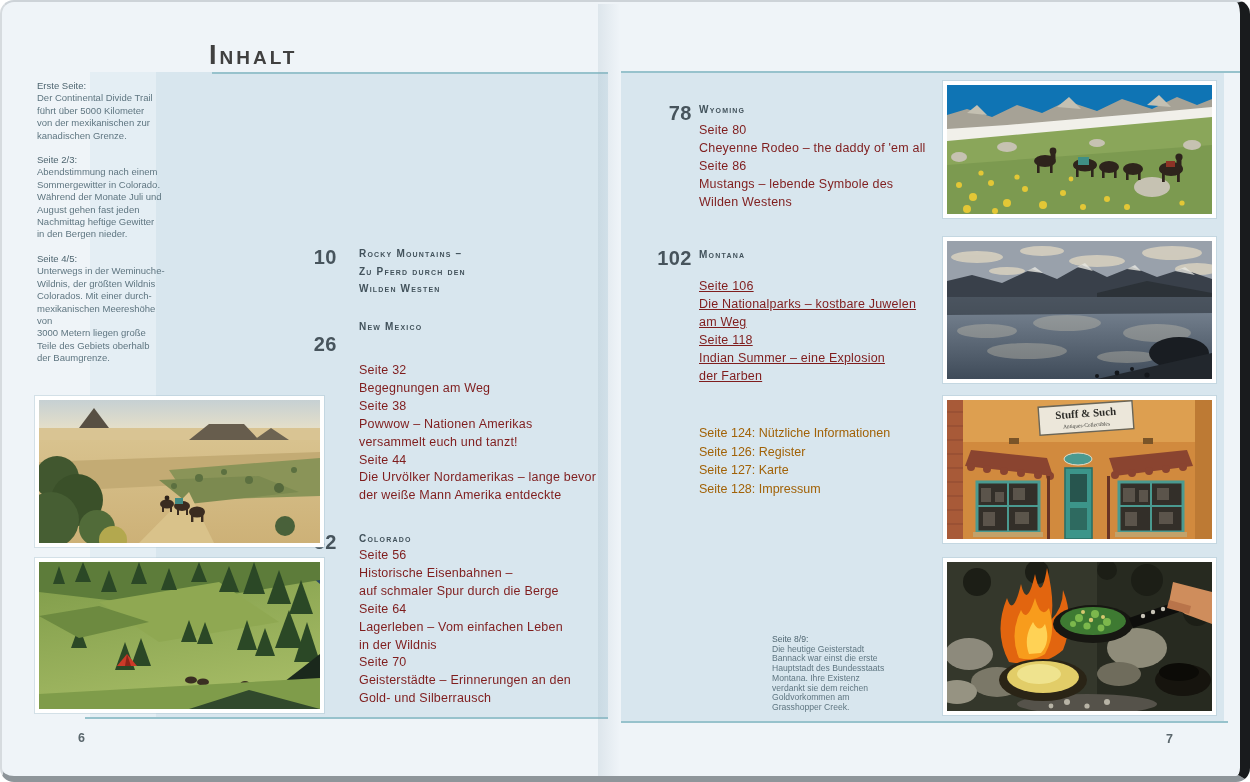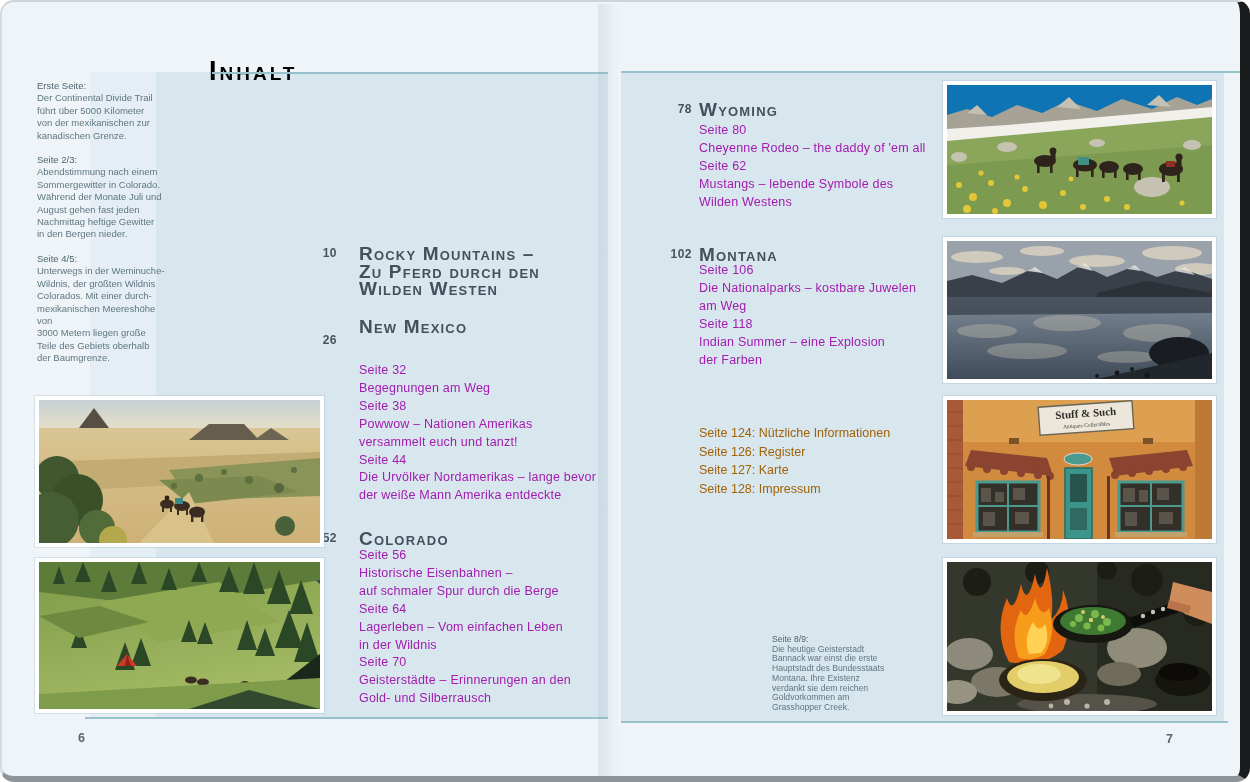--- a/index.html
+++ b/index.html
@@ -14,32 +14,32 @@
     border-bottom:6px solid #8e959a;
   }
   .abs { position:absolute; }
   
   .panel-main { background:#d8e6ee; }
   .panel-strip { background:#e4eef4; }
   .rule { background:#97c2cc; height:2px; }
   .gutter-shade { background:linear-gradient(90deg, rgba(140,165,180,0.18), rgba(255,255,255,0) 55%); }
   
   .title {
-    font-size:27px; font-weight:bold; letter-spacing:3px; color:#000000;
-    font-variant:small-caps; text-transform:capitalize;margin-top:16px;
+    font-size:27px; font-weight:bold; letter-spacing:3px; color:#404040;
+    font-variant:small-caps; text-transform:capitalize;
   }
   
   .toc-num {
-    width:42px; text-align:right; font-size:12px; font-weight:bold; color:#47545c; letter-spacing:0.5px;
+    width:42px; text-align:right; font-size:20px; font-weight:bold; color:#47545c; letter-spacing:0.5px;
   }
   .toc-title {
-    font-size:19px; font-weight:bold; letter-spacing:1.2px; color:#42525b;
+    font-size:10px; font-weight:bold; letter-spacing:1.2px; color:#42525b;
     font-variant:small-caps; line-height:17.5px;
   }
-  .entries { font-size:12.5px; line-height:17.9px; color:#a21caf; letter-spacing:0.2px; }
+  .entries { font-size:12.5px; line-height:17.9px; color:#7f1d1d; letter-spacing:0.2px; }
   .entries div { white-space:nowrap; }
   .appendix { font-size:12.5px; line-height:18.6px; color:#a16207; }
   
   .caption { color:#5f7681; }
   .caption .cap-head { font-weight:normal; color:#4e6570; }
   .cap-left { font-size:9.5px; line-height:12.4px; }
   .cap-left .cap-block { margin-bottom:12px; }
   .cap-right { font-size:8.6px; line-height:9.7px; }
   .pagenum { font-size:12.5px; font-weight:bold; color:#5b676d; }
   
@@ -235,30 +235,30 @@
     <div class="abs rule" style="left:9px;top:69px;width:621px;"></div>
     <div class="abs rule" style="left:9px;top:719px;width:607px;"></div>
 
     <div class="abs toc-num" style="left:38px;top:100px;">78</div>
     <div class="abs toc-title" style="left:87px;top:99px;">
       <div>Wyoming</div>
     </div>
     <div class="abs entries" style="left:87px;top:120px;">
       <div>Seite 80</div>
       <div>Cheyenne Rodeo – the daddy of 'em all</div>
-      <div>Seite 62</div>
+      <div>Seite 86</div>
       <div>Mustangs – lebende Symbole des</div>
       <div>Wilden Westens</div>
     </div>
 
     <div class="abs toc-num" style="left:38px;top:245px;">102</div>
     <div class="abs toc-title" style="left:87px;top:244px;">
       <div>Montana</div>
     </div>
-    <div class="abs entries" style="left:87px;top:260px;">
+    <div class="abs entries" style="left:87px;top:276px;text-decoration:underline;">
       <div>Seite 106</div>
       <div>Die Nationalparks – kostbare Juwelen</div>
       <div>am Weg</div>
       <div>Seite 118</div>
       <div>Indian Summer – eine Explosion</div>
       <div>der Farben</div>
     </div>
 
     <div class="abs appendix" style="left:87px;top:422px;">
       <div>Seite 124: Nützliche Informationen</div>

